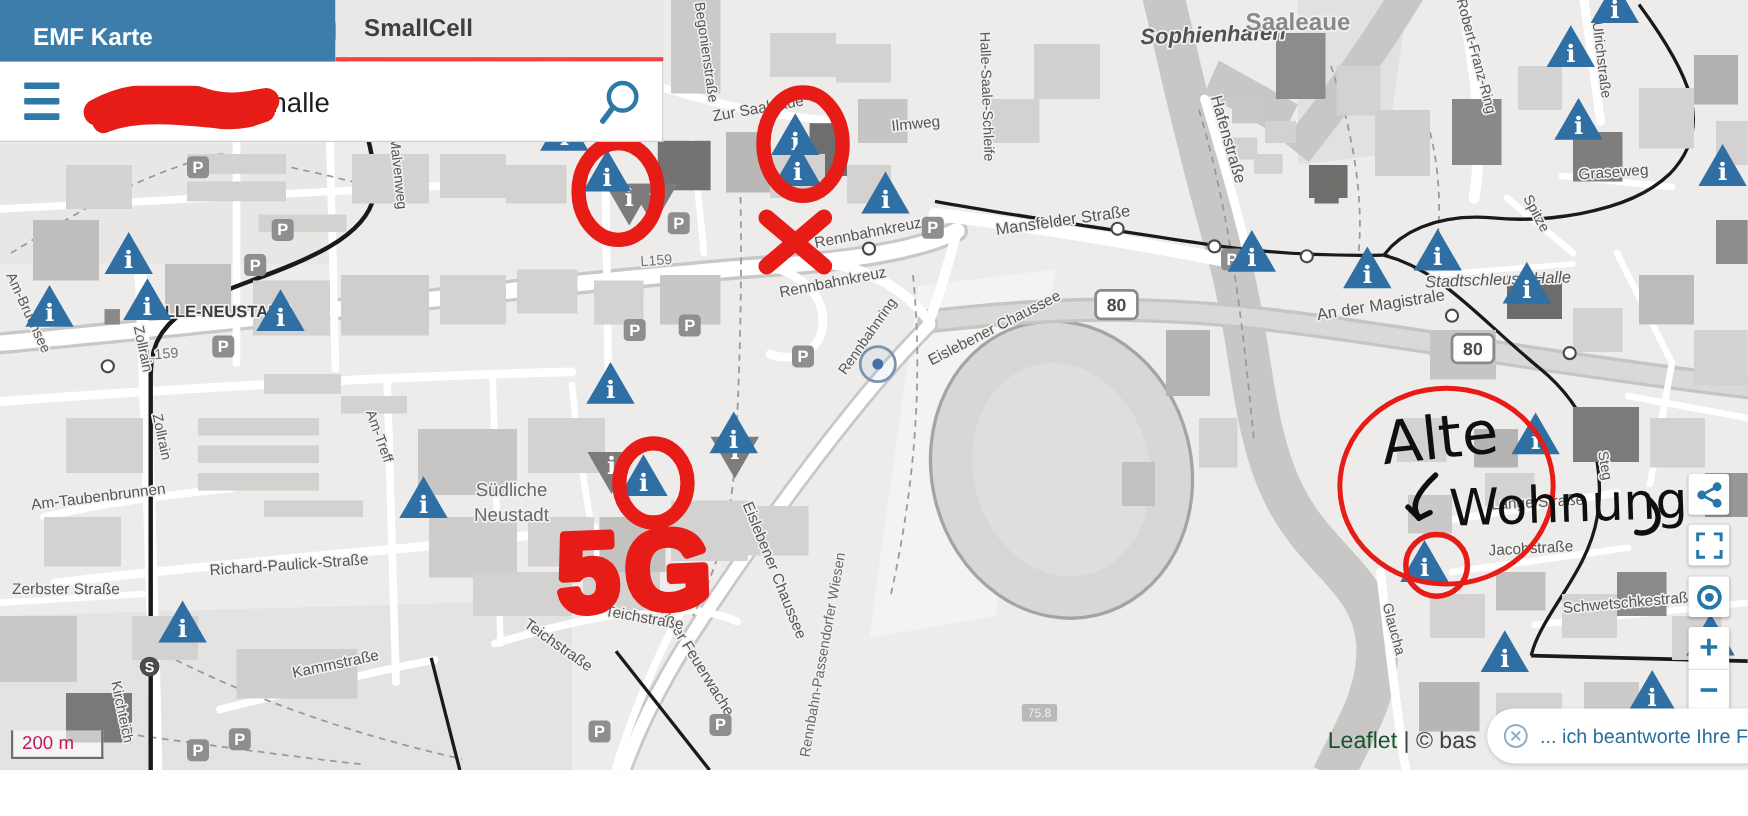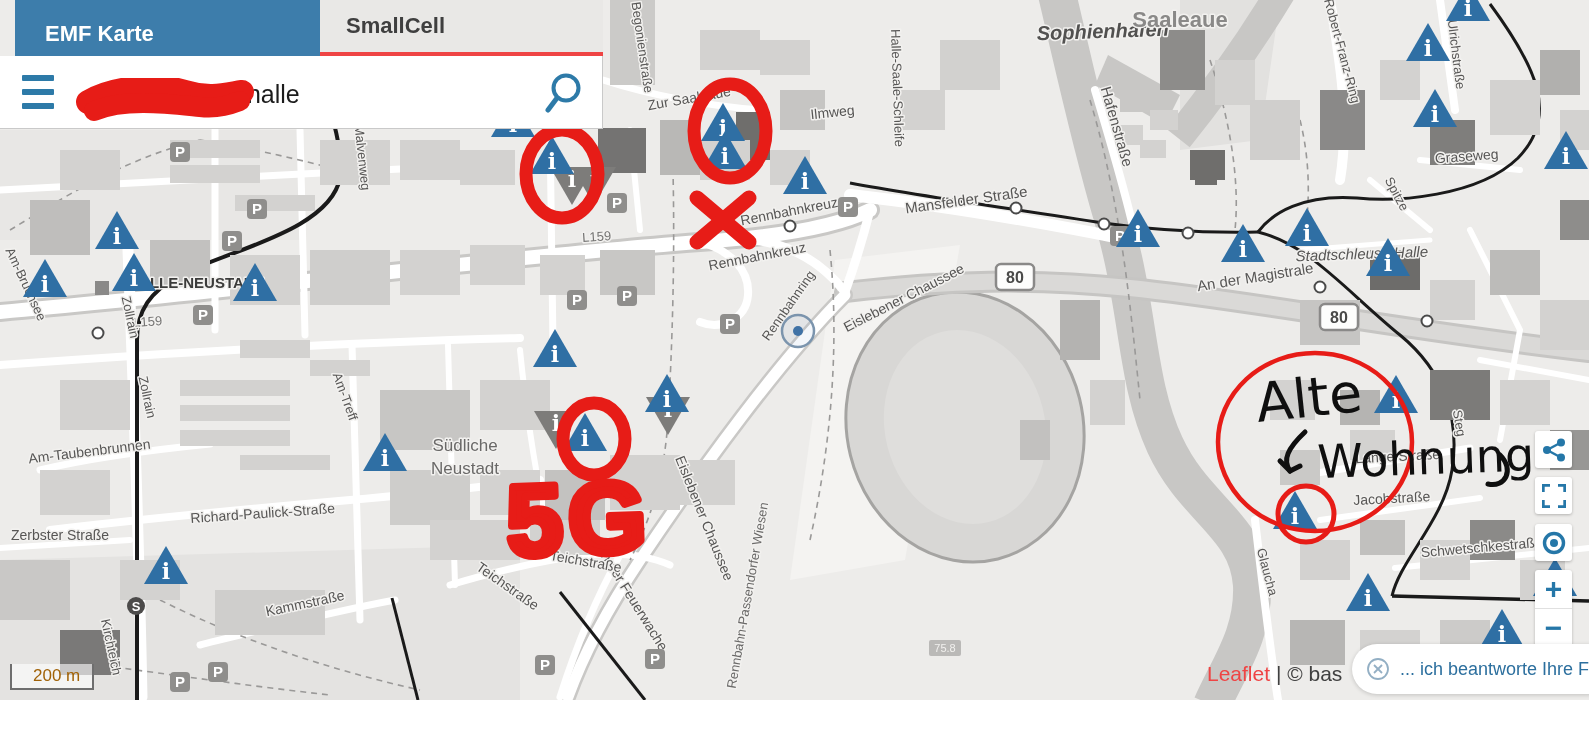--- a/index.html
+++ b/index.html
@@ -4,21 +4,21 @@
 <style>
   html,body{margin:0;padding:0;background:#fff;}
   #app{position:relative;width:1589px;height:742px;overflow:hidden;background:#fff;
        font-family:"Liberation Sans",sans-serif;}
   #mapwrap{position:absolute;left:0;top:0;width:1589px;height:700px;z-index:1;background:#edecea;}
   svg text{user-select:none;}
   .maplabel{paint-order:stroke;stroke:#f2f1ef;stroke-width:3px;stroke-linejoin:round;
             font-family:"Liberation Sans",sans-serif;}
   
   #tabbar{position:absolute;left:0;top:0;height:56px;width:603px;z-index:10;display:flex;}
-  #tab-emf{width:305px;height:68px;display:flex;align-items:center;padding-left:30px;box-sizing:border-box;margin-left:15px;}
+  #tab-emf{width:305px;height:68px;display:flex;align-items:center;padding-left:30px;box-sizing:border-box;}
   #tab-small{flex:1;height:56px;display:flex;align-items:center;padding-left:26px;box-sizing:border-box;border-bottom:4px solid #ef4444;}
   #tab-emf span{color:#fff;font-size:22px;font-weight:bold;}
   #tab-small span{color:#3f3f3f;font-size:22px;font-weight:bold;}
   #searchbar{position:absolute;left:0;top:56px;width:603px;height:73px;background:#fff;z-index:10;
              border-right:1px solid #c9c9c9;border-bottom:1px solid #c9c9c9;box-sizing:border-box;
              display:flex;align-items:center;}
   #hamburger{width:32px;height:34px;margin-left:22px;display:flex;flex-direction:column;justify-content:space-between;cursor:pointer;}
   #hamburger div{height:6px;border-radius:1px;}
   #searchtext{position:absolute;left:233px;top:24px;font-size:25px;color:#1c1c1c;}
   #scribble{position:absolute;left:70px;top:22px;z-index:11;}
@@ -28,21 +28,21 @@
        box-shadow:0 1px 3px rgba(0,0,0,.25);display:flex;align-items:center;justify-content:center;cursor:pointer;}
   .ctl.sq{height:37px;}
   #zoomgroup{position:absolute;left:1535px;top:570px;width:37px;background:#fff;z-index:6;border-radius:3px;
              box-shadow:0 1px 3px rgba(0,0,0,.25);}
   .zbtn{height:38px;display:flex;align-items:center;justify-content:center;font-size:30px;font-weight:bold;
         color:#2577a8;cursor:pointer;}
   #zoomgroup .zbtn+.zbtn{border-top:1px solid #e0e0e0;}
   
   #scalebox{position:absolute;left:10px;top:664px;z-index:5;width:84px;height:26px;
             background:rgba(255,255,255,.6);border:2px solid #6e6e6e;border-top:none;box-sizing:border-box;
-            font-size:17px;color:#a16207;padding-left:21px;line-height:24px;}
+            font-size:17px;color:#be185d;padding-left:8px;line-height:24px;}
   #attrib{position:absolute;left:1207px;top:662px;z-index:5;font-size:21px;white-space:nowrap;}
   #attrib a{text-decoration:none;cursor:pointer;}
   #attrib .sep{color:#404040;}
   
   #chat{position:absolute;left:1352px;top:644px;width:260px;height:50px;background:#fff;z-index:11;
         border-radius:25px;box-shadow:0 1px 4px rgba(0,0,0,.18);display:flex;align-items:center;}
   #chat .txt{font-size:18px;color:#2c6f9e;margin-left:10px;white-space:nowrap;}
 </style>
 </head>
 <body>
@@ -543,21 +543,21 @@
     </svg>
   </div>
   <div id="zoomgroup">
     <div class="zbtn">+</div>
     <div class="zbtn">−</div>
   </div>
 
   <div id="scalebox">200 m</div>
 
   <div id="attrib">
-    <a style="color:#ef4444;">Leaflet</a>
+    <a style="color:#14532d;">Leaflet</a>
     <span class="sep">| © bas</span>
   </div>
 
   <div id="chat">
     <svg width="24" height="24" style="margin-left:14px;flex:none;">
       <circle cx="12" cy="12" r="10" fill="none" stroke="#93afc4" stroke-width="1.8"></circle>
       <line x1="8" y1="8" x2="16" y2="16" stroke="#93afc4" stroke-width="1.8"></line>
       <line x1="16" y1="8" x2="8" y2="16" stroke="#93afc4" stroke-width="1.8"></line>
     </svg>
     <span class="txt">... ich beantworte Ihre Fragen!</span>

